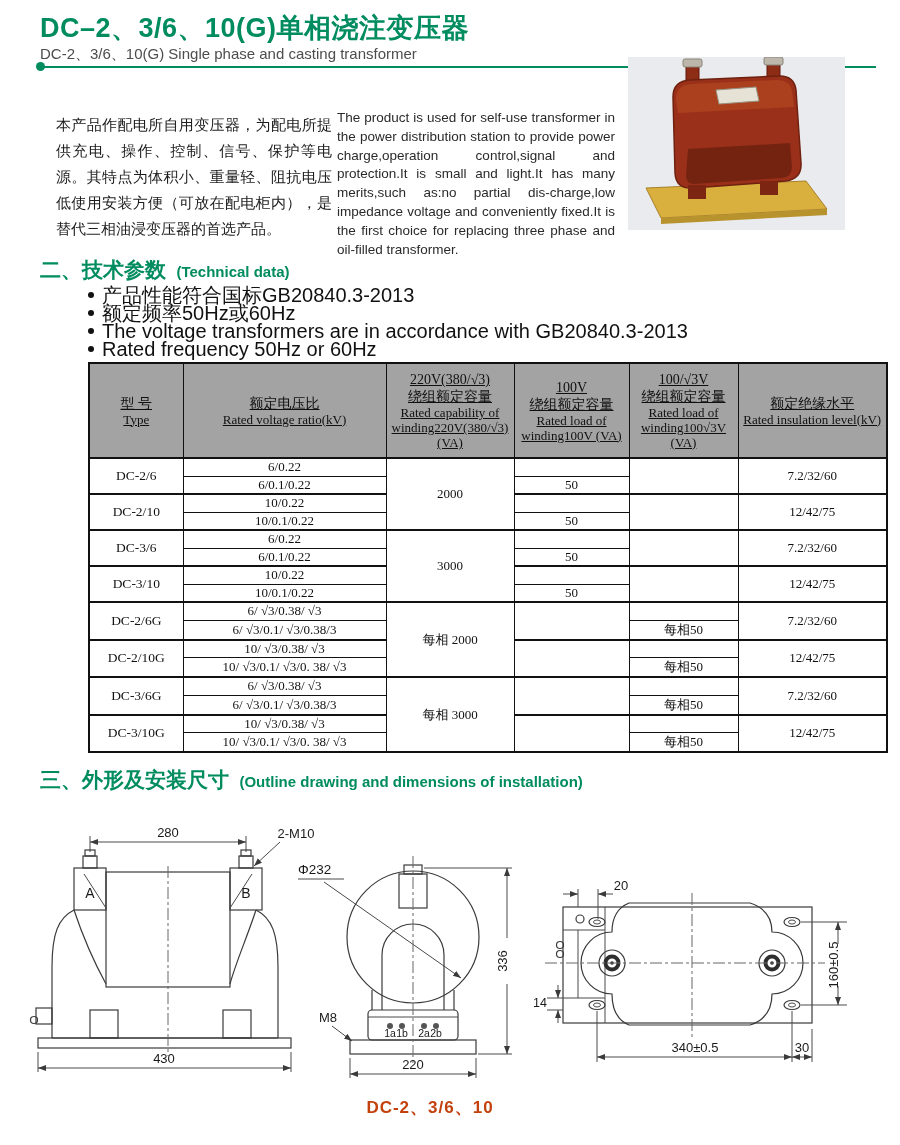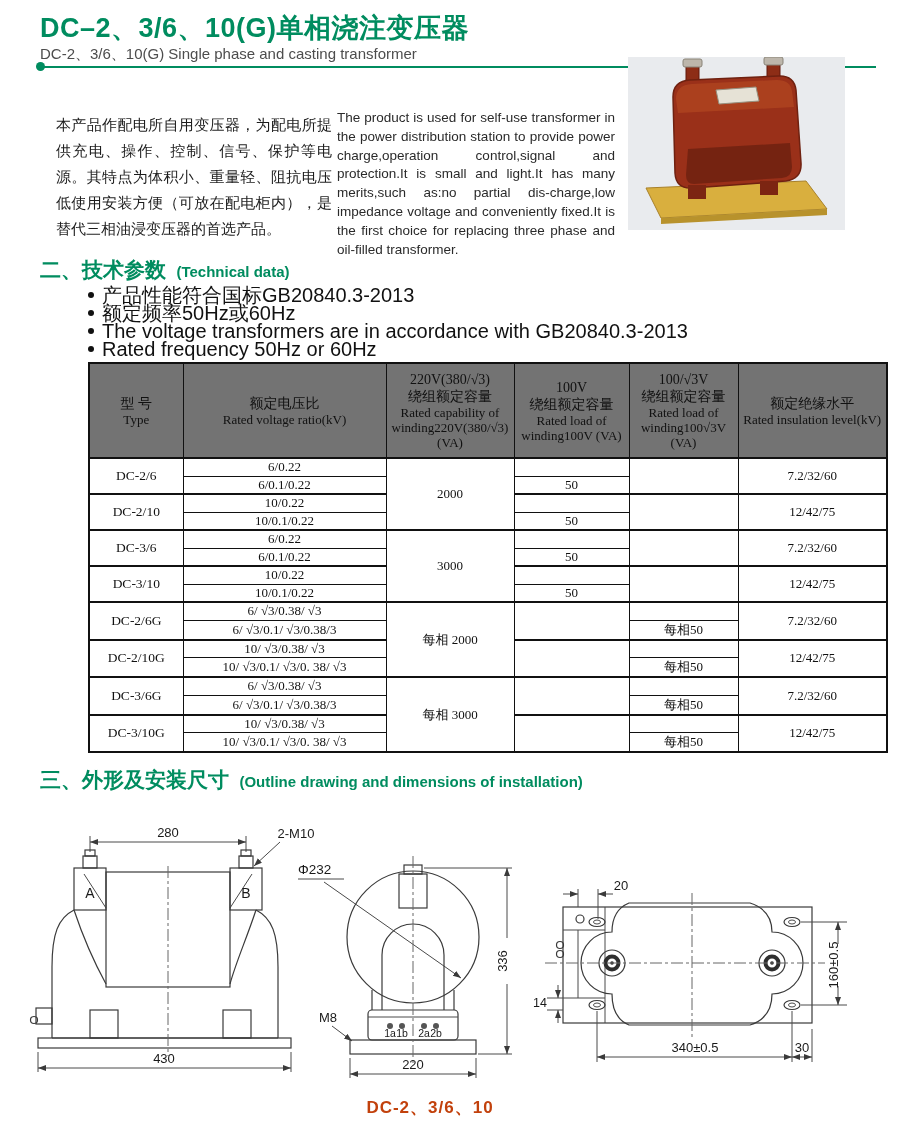--- a/index.html
+++ b/index.html
@@ -26,21 +26,21 @@
 
   .bullets{left:88px;top:286px;list-style:none;margin:0;padding:0;}
   .bullets li{position:relative;padding-left:14px;font-size:20px;line-height:18px;color:#111;}
   .bullets li::before{content:"";position:absolute;left:0;top:6px;width:6px;height:6px;border-radius:50%;background:#111;}
 
   table.spec{position:absolute;left:88px;top:362px;width:798px;border-collapse:collapse;table-layout:fixed;
     font-family:"Liberation Serif",serif;border:2px solid #111;}
   table.spec th,table.spec td{border:1px solid #111;text-align:center;vertical-align:middle;padding:0;}
   table.spec thead tr{height:95px;}
   table.spec tbody tr{height:18px;}
-  table.spec th{background:#737373;font-weight:normal;color:#111;}
+  table.spec th{background:#a3a3a3;font-weight:normal;color:#111;text-decoration:underline;}
   table.spec th .hcn{display:block;font-size:14px;line-height:17px;}
   table.spec th .hen{display:block;font-size:13px;line-height:15px;padding:0 2px;}
   table.spec td{font-size:13px;color:#111;}
   table.spec td.type{font-size:13.5px;}
   table.spec tr.g td{border-top-width:2px;}
 
   .drawing svg{display:block;}
   svg text{font-family:"Liberation Sans",sans-serif;fill:#1a1a1a;}
   .dln{stroke:#3a3a3a;stroke-width:1.2;fill:none;}
   .dthin{stroke:#4a4a4a;stroke-width:1;fill:none;}

